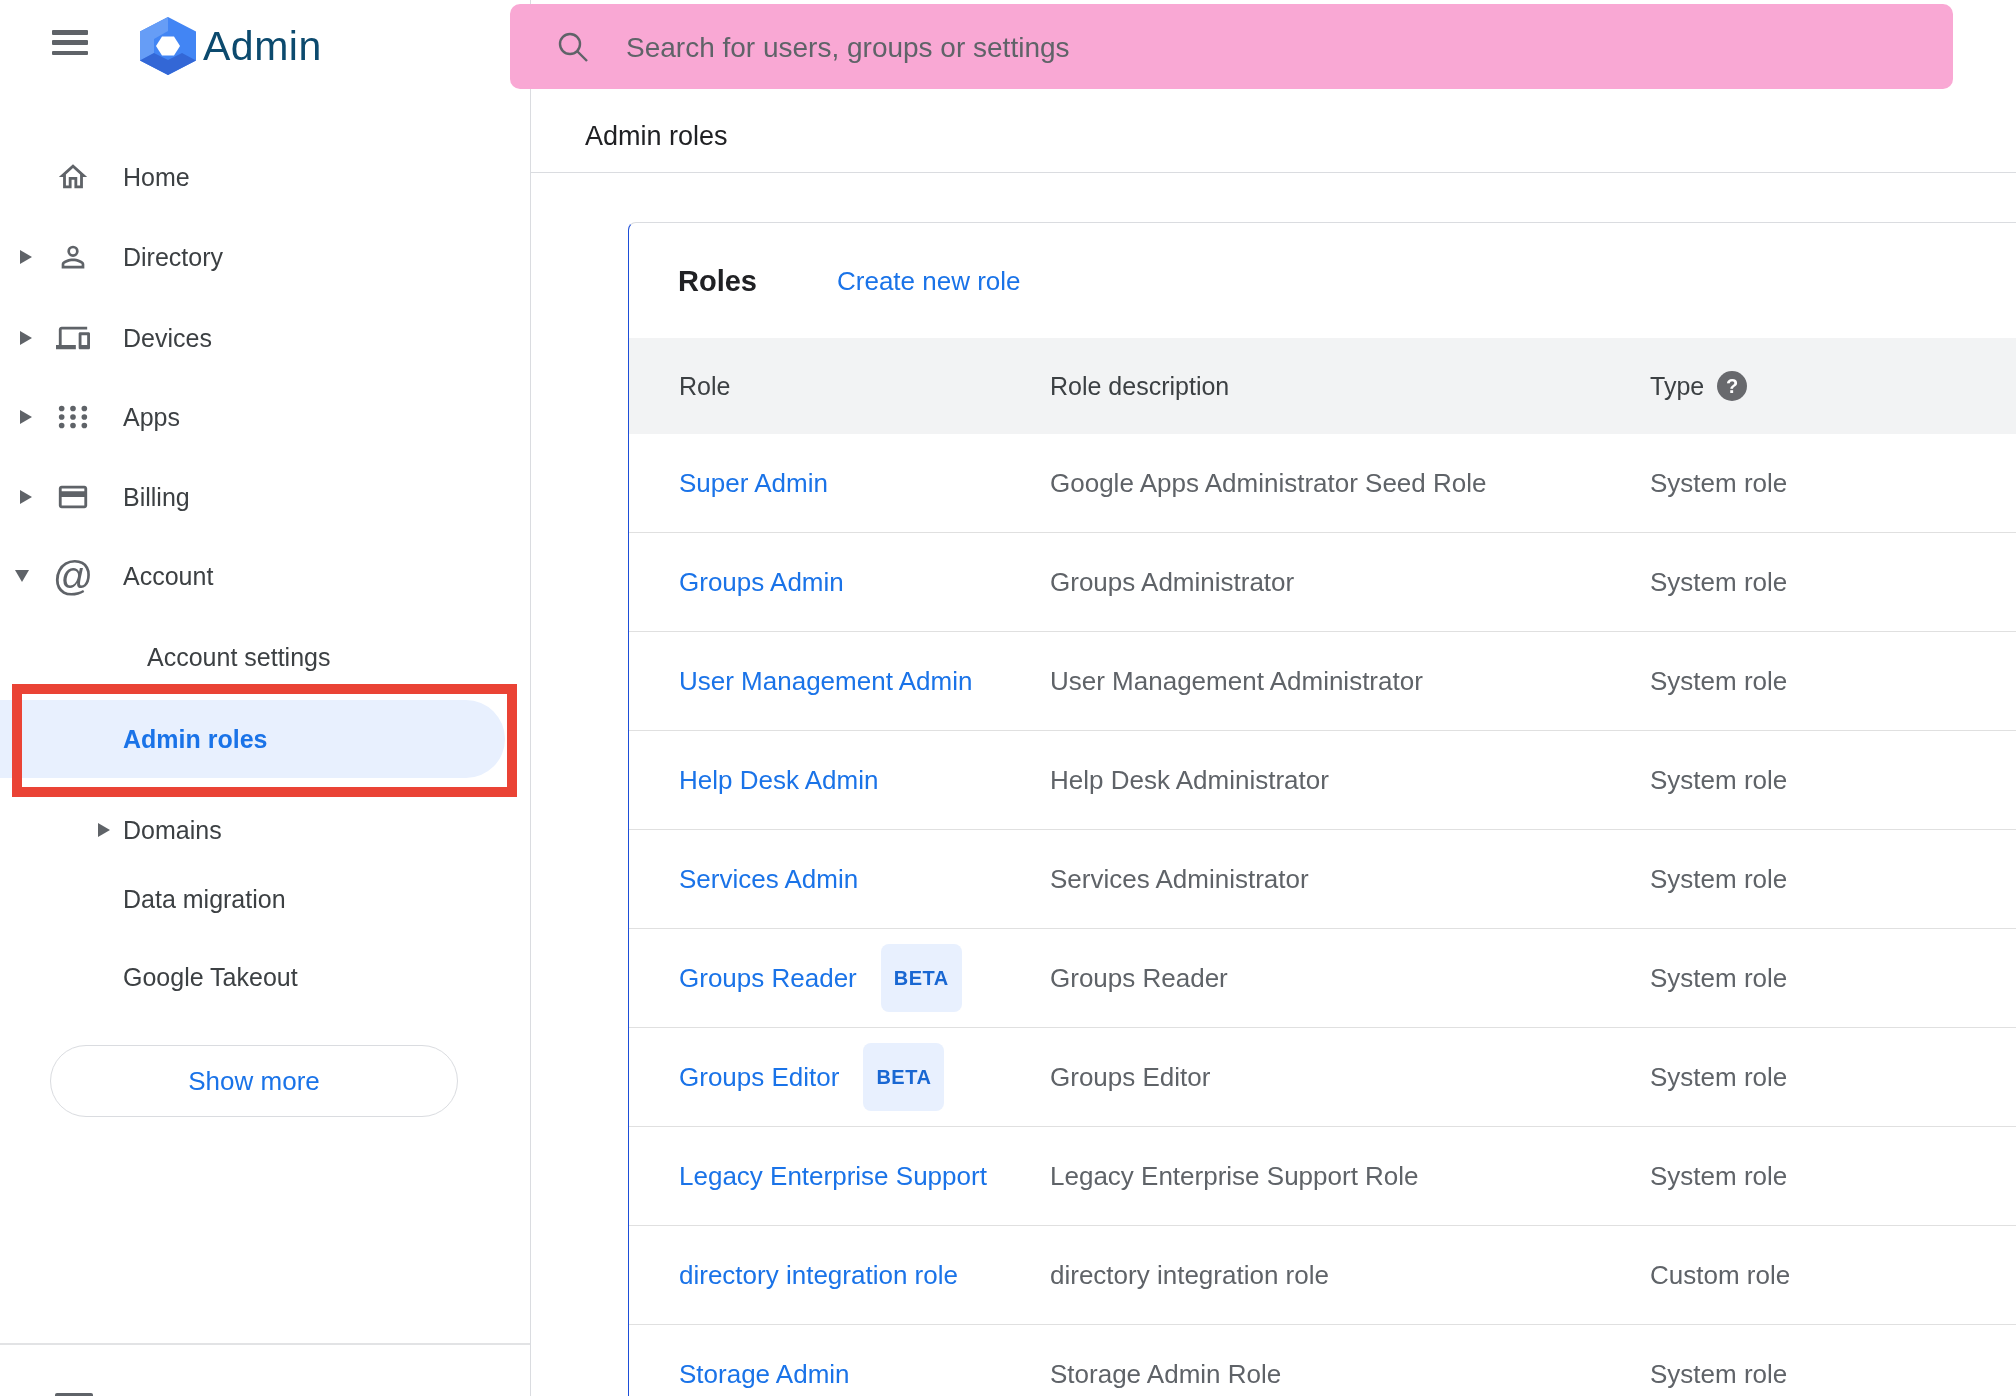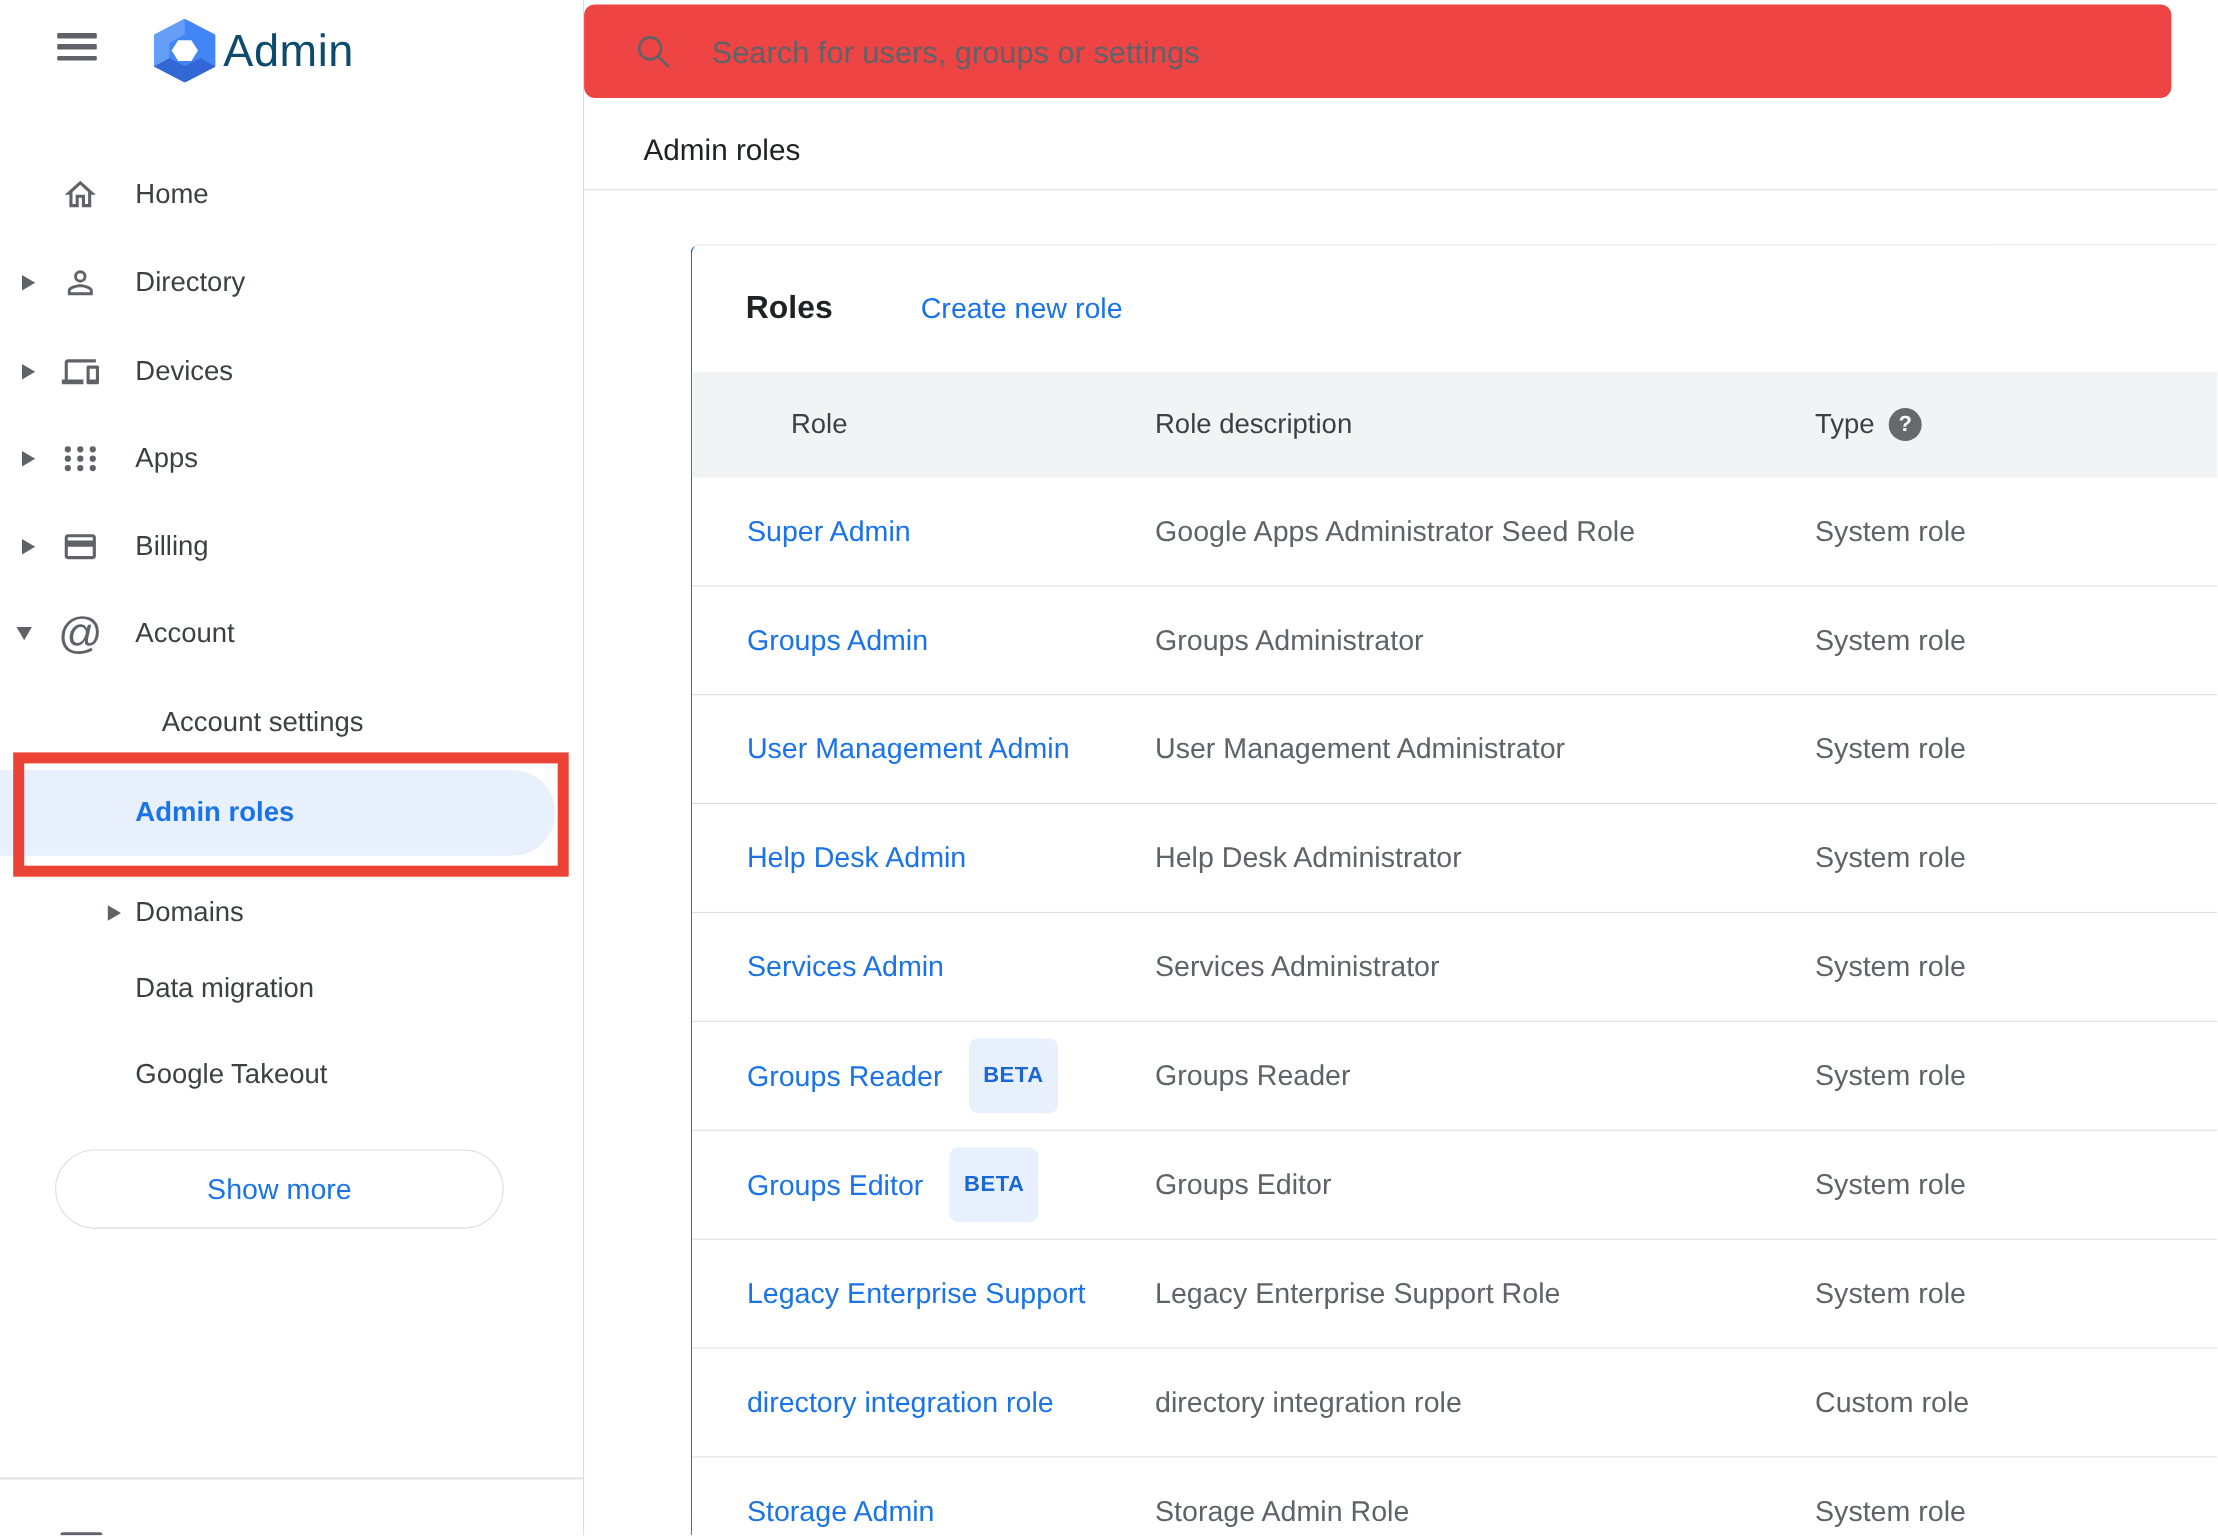--- a/index.html
+++ b/index.html
@@ -27,37 +27,37 @@
   .arrow.right.arrow-sub{left:98px;}
 
   .show-more{position:absolute;left:50px;top:1045px;width:408px;height:72px;box-sizing:border-box;border:1px solid #dadce0;border-radius:37px;background:#fff;color:#1a73e8;font-size:26px;font-weight:500;font-family:inherit;display:flex;align-items:center;justify-content:center;cursor:pointer;}
   .sidebar-bottom-divider{position:absolute;left:0;top:1343px;width:530px;height:2px;background:#e2e3e5;}
   .partial-bottom-icon{position:absolute;left:55px;top:1393px;width:38px;height:3px;background:#5f6368;border-radius:2px 2px 0 0;}
 
   
   .red-annotation{position:absolute;left:12px;top:684px;width:505px;height:113px;box-sizing:border-box;border:10px solid #ea4335;z-index:6;pointer-events:none;}
 
   
-  .searchbar{position:absolute;left:531px;top:4px;width:1443px;height:85px;background:#ef4444;border-radius:10px;}
+  .searchbar{position:absolute;left:510px;top:4px;width:1443px;height:85px;background:#f9a8d4;border-radius:10px;}
   .search-icon{position:absolute;left:45px;top:25px;width:35px;height:35px;}
   .search-icon svg{width:35px;height:35px;stroke:#5f6368;fill:none;stroke-width:2.4;}
   .search-input{position:absolute;left:114px;top:0;width:1280px;height:85px;border:none;background:transparent;outline:none;font-family:inherit;font-size:28px;color:#202124;}
   .search-input::placeholder{color:#5f6368;opacity:1;}
 
   .breadcrumb{position:absolute;left:585px;top:121px;font-size:27px;color:#202124;}
   .content-divider{position:absolute;left:531px;top:172px;width:1485px;height:1px;background:#dadce0;}
 
   
   .card{position:absolute;left:628px;top:222px;width:1388px;height:1174px;background:#fff;border-left:1px solid #1d4ed8;border-top:1px solid #dadce0;border-top-left-radius:8px;box-sizing:border-box;}
   .card-header{position:absolute;left:0;top:0;width:100%;height:115px;}
   .card-title{position:absolute;left:49px;top:50%;transform:translateY(-50%);font-size:29px;font-weight:700;color:#202124;}
   .create-link{position:absolute;left:208px;top:50%;transform:translateY(-50%);font-size:26px;color:#1a73e8;text-decoration:none;cursor:pointer;}
   .thead{position:absolute;left:0;top:115px;width:100%;height:96px;background:#f2f3f4;}
   .th{position:absolute;top:50%;transform:translateY(-50%);font-size:25px;color:#3c4043;}
-  .th.h1{left:50px;margin-left:40px;}
+  .th.h1{left:50px;}
   .th.h2{left:421px;}
   .th.h3{left:1021px;}
   .help-icon{position:absolute;left:1088px;top:50%;transform:translateY(-50%);width:30px;height:30px;border-radius:50%;background:#68696d;color:#fff;font-size:20px;font-weight:700;display:flex;align-items:center;justify-content:center;cursor:pointer;}
   .help-icon::after{content:"?";}
   .trows{position:absolute;left:0;top:211px;width:100%;}
   .trow{position:relative;height:98px;border-bottom:1px solid #e0e0e0;}
   .cell{position:absolute;top:50%;transform:translateY(-50%);font-size:26px;white-space:nowrap;}
   .cell.c1{left:50px;display:flex;align-items:center;gap:24px;}
   .cell.c2{left:421px;color:#5f6368;}
   .cell.c3{left:1021px;color:#5f6368;}

